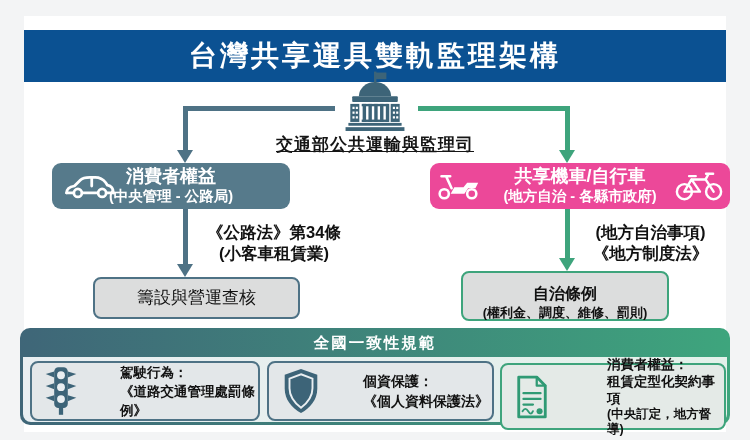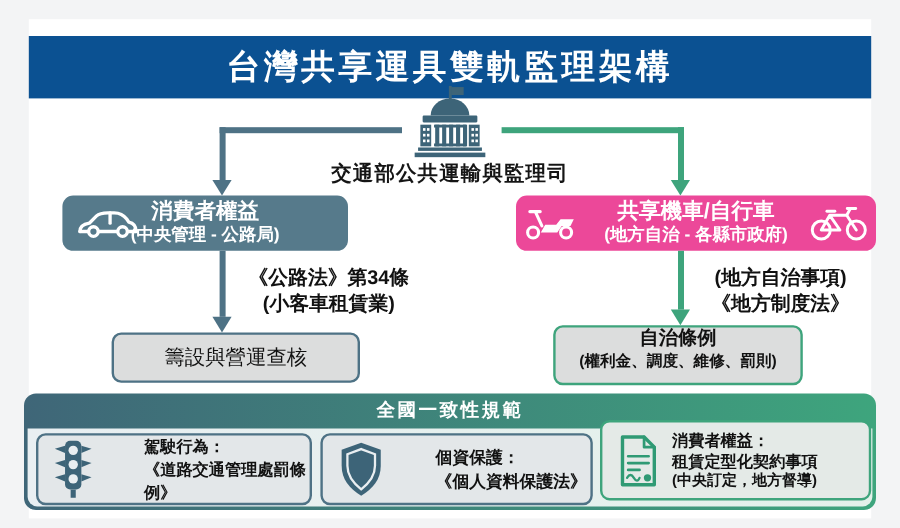--- a/index.html
+++ b/index.html
@@ -3,21 +3,21 @@
 <meta charset="utf-8">
 <style>
   html,body{margin:0;padding:0;}
   body{width:750px;height:440px;font-family:"Liberation Sans",sans-serif;}
   .stage{position:relative;width:750px;height:440px;background:#f3f4f5;overflow:hidden;}
   .content-card{position:absolute;left:24px;top:16px;width:702px;height:416px;background:#ffffff;}
   .title-banner{position:absolute;left:24px;top:16px;width:702px;height:52px;background:#0b5192;
     color:#fff;font-size:28px;font-weight:bold;letter-spacing:3px;text-align:center;line-height:52px;margin-top:14px;}
   .gov-icon{position:absolute;left:337px;top:70px;width:76px;height:64px;}
   .ministry-label{position:absolute;left:225px;top:133px;width:300px;text-align:center;
-    font-size:17px;font-weight:bold;color:#151515;letter-spacing:1px;}
+    font-size:17px;font-weight:bold;color:#151515;letter-spacing:1px;text-decoration:underline;}
 
   .hline,.vline{position:absolute;}
   .hline{height:5px;}
   .vline{width:5px;}
   .slate-line{background:#4e7285;}
   .green-line{background:#3ea47c;}
   .arrow-down{position:absolute;width:0;height:0;border-left:8px solid transparent;border-right:8px solid transparent;}
   .arrow-slate{border-top:13px solid #4e7285;}
   .arrow-green{border-top:13px solid #3ea47c;}
 
@@ -32,37 +32,37 @@
   .bicycle-icon{right:6px;top:7px;width:50px;height:32px;}
 
   .law-text{position:absolute;text-align:center;font-weight:bold;color:#111;font-size:16.5px;line-height:21px;}
   .law-left{left:194px;top:222px;width:160px;}
   .law-right{left:578px;top:222px;width:145px;}
 
   .outcome-box{position:absolute;background:#dcdddd;border-radius:8px;text-align:center;color:#111;}
   .outcome-left{left:93px;top:277px;width:203px;height:38px;border:2px solid #4e7285;
     font-size:17px;font-weight:normal;line-height:38px;}
   .outcome-right{left:461px;top:271px;width:204px;height:46px;border:2px solid #3ea47c;}
-  .outcome-right .ob-title{font-size:16px;font-weight:bold;line-height:20px;padding-top:0;font-family:Liberation Mono, monospace;}
+  .outcome-right .ob-title{font-size:16px;font-weight:bold;line-height:20px;padding-top:12px;font-family:Liberation Mono, monospace;}
   .outcome-right .ob-sub{font-size:13px;font-weight:bold;line-height:16px;}
 
   .rules-wrap{position:absolute;left:20px;top:328px;width:710px;height:97px;border-radius:10px;
     background:linear-gradient(90deg,#3f6678,#3ea57d);}
   .rules-header{position:absolute;left:20px;top:329px;width:710px;height:28px;color:#fff;
     font-size:15.5px;font-weight:bold;text-align:center;line-height:28px;letter-spacing:2px;}
   .rules-body{position:absolute;left:23px;top:357px;width:704px;height:65px;
     background:linear-gradient(90deg,#e9eff2,#e3f1ea);border-radius:0 0 8px 8px;}
   .rule-card{position:absolute;border-radius:8px;background:#e3e7e9;display:flex;align-items:center;color:#111;}
   .rule-card .rc-icon{flex:0 0 auto;margin:0 10px 0 12px;}
   .rule-card .rc-lines{font-weight:bold;}
   .card-1{left:30px;top:361px;width:226px;height:56px;border:2px solid #4e7285;gap:32px;}
   .card-1 .rc-lines{font-size:13.5px;line-height:19px;}
   .card-2{left:267px;top:361px;width:223px;height:56px;border:2px solid #4e7285;}
   .card-2 .rc-lines{font-size:14px;line-height:20px;margin-left:32px;}
-  .card-3{left:500px;top:350px;width:222px;height:63px;border:2px solid #3ea47c;background:#e4eae7;}
+  .card-3{left:500px;top:363px;width:222px;height:63px;border:2px solid #3ea47c;background:#e4eae7;gap:47px;}
   .card-3 .rc-l1,.card-3 .rc-l2{font-size:13.5px;line-height:17px;}
   .card-3 .rc-l3{font-size:12.5px;line-height:15px;}
 </style>
 </head>
 <body>
 
 <div class="stage">
   <div class="content-card"></div>
 
   <div class="title-banner">台灣共享運具雙軌監理架構</div>

